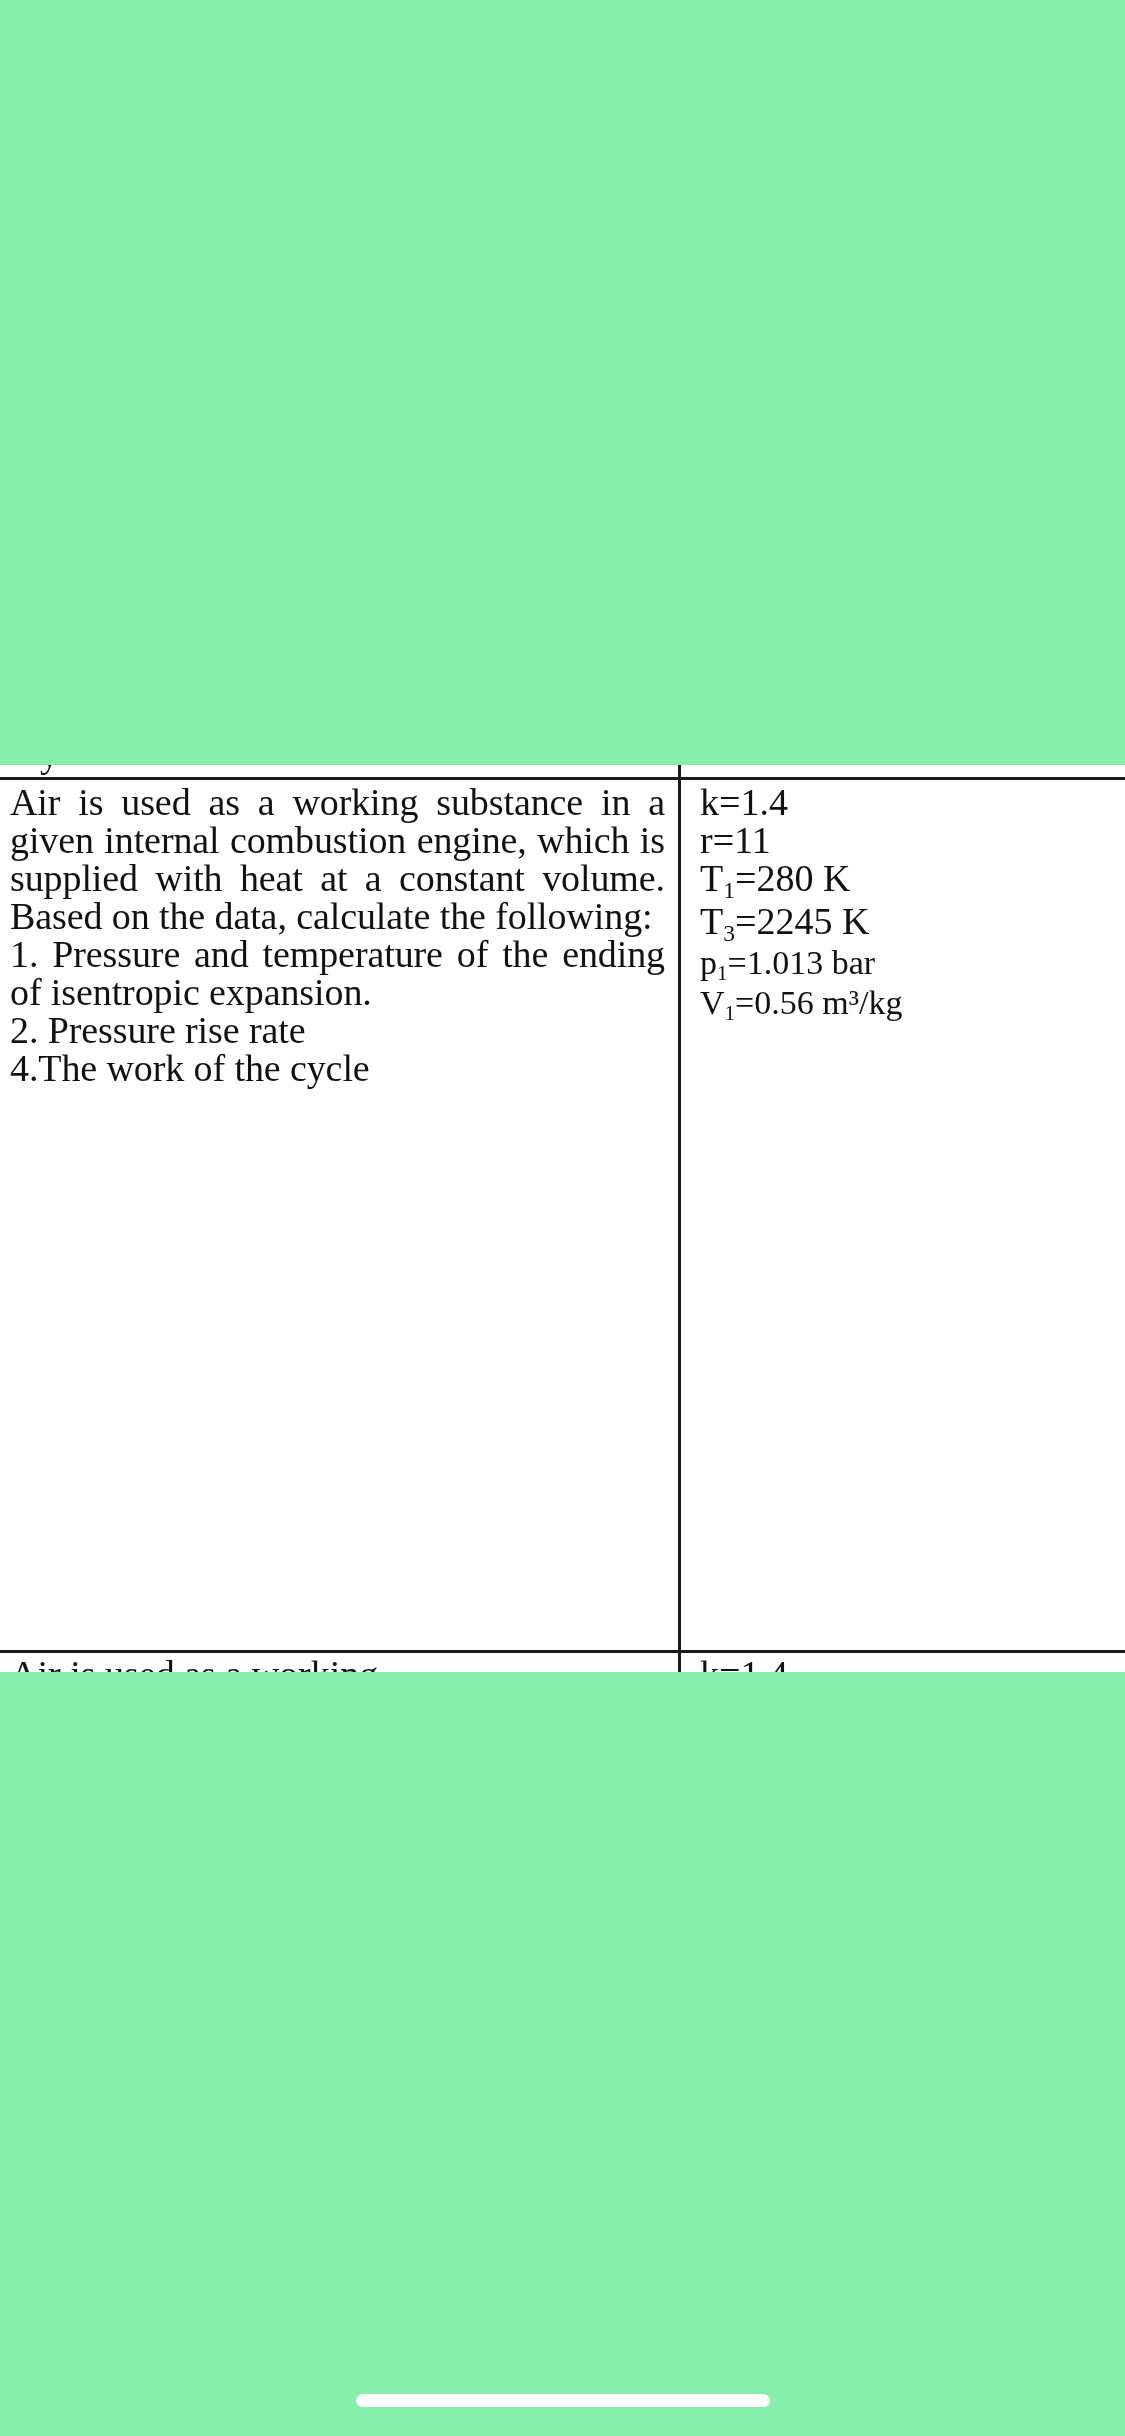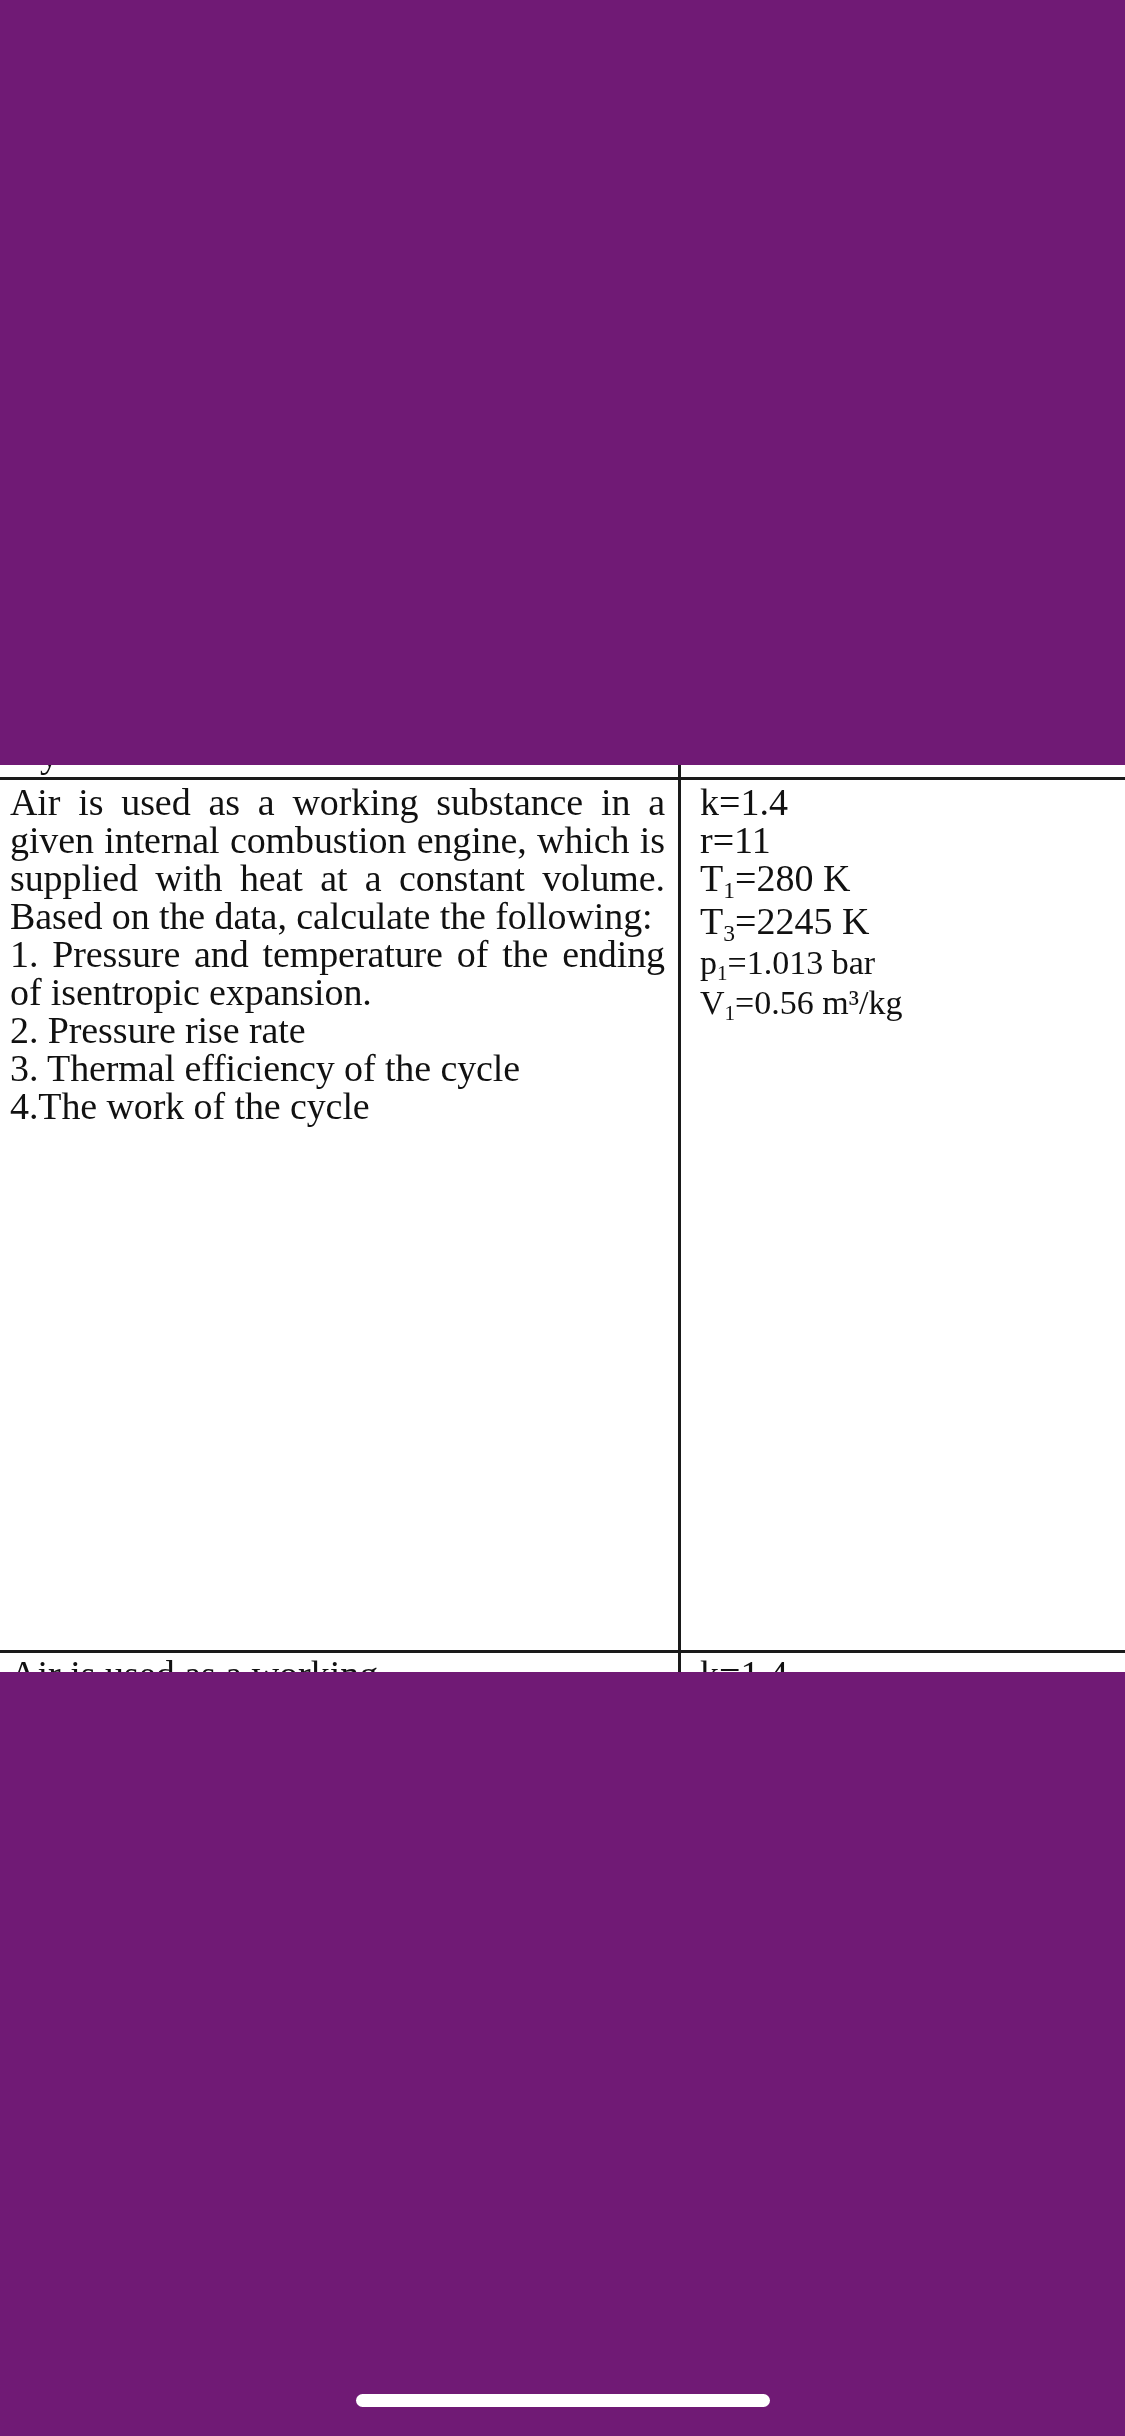--- a/index.html
+++ b/index.html
@@ -15,21 +15,21 @@
     font-family: "Liberation Serif", "DejaVu Serif", serif;
     -webkit-font-smoothing: antialiased;
   }
 
   
   #viewer {
     position: absolute;
     left: 0; top: 0;
     width: 1125px;
     height: 2436px;
-    background: #701a75;
+    background: #86efac;
   }
 
   
   #page-strip {
     position: absolute;
     left: 0;
     top: 765px;
     width: 1125px;
     height: 907px;
     background: #ffffff;
@@ -163,21 +163,20 @@
     </div>
 
     <div class="rule" id="rule-top"></div>
 
     <div id="col-divider"></div>
 
     <div id="col-left">
       <p class="body-text para-justify">Air is used as a working substance in a given internal combustion engine, which is supplied with heat at a constant volume. Based on the data, calculate the following:</p>
       <p class="body-text para-justify">1. Pressure and temperature of the ending of isentropic expansion.</p>
       <p class="body-text para-justify">2.  Pressure rise rate</p>
-      <p class="body-text para-justify">3.  Thermal efficiency of the cycle</p>
       <p class="body-text para-justify">4.The work of the cycle</p>
     </div>
 
     <div id="col-right">
       <div class="data-line">
         <span>k</span><span>=</span><span>1.4</span>
       </div>
       <div class="data-line">
         <span>r</span><span>=</span><span>11</span>
       </div>

